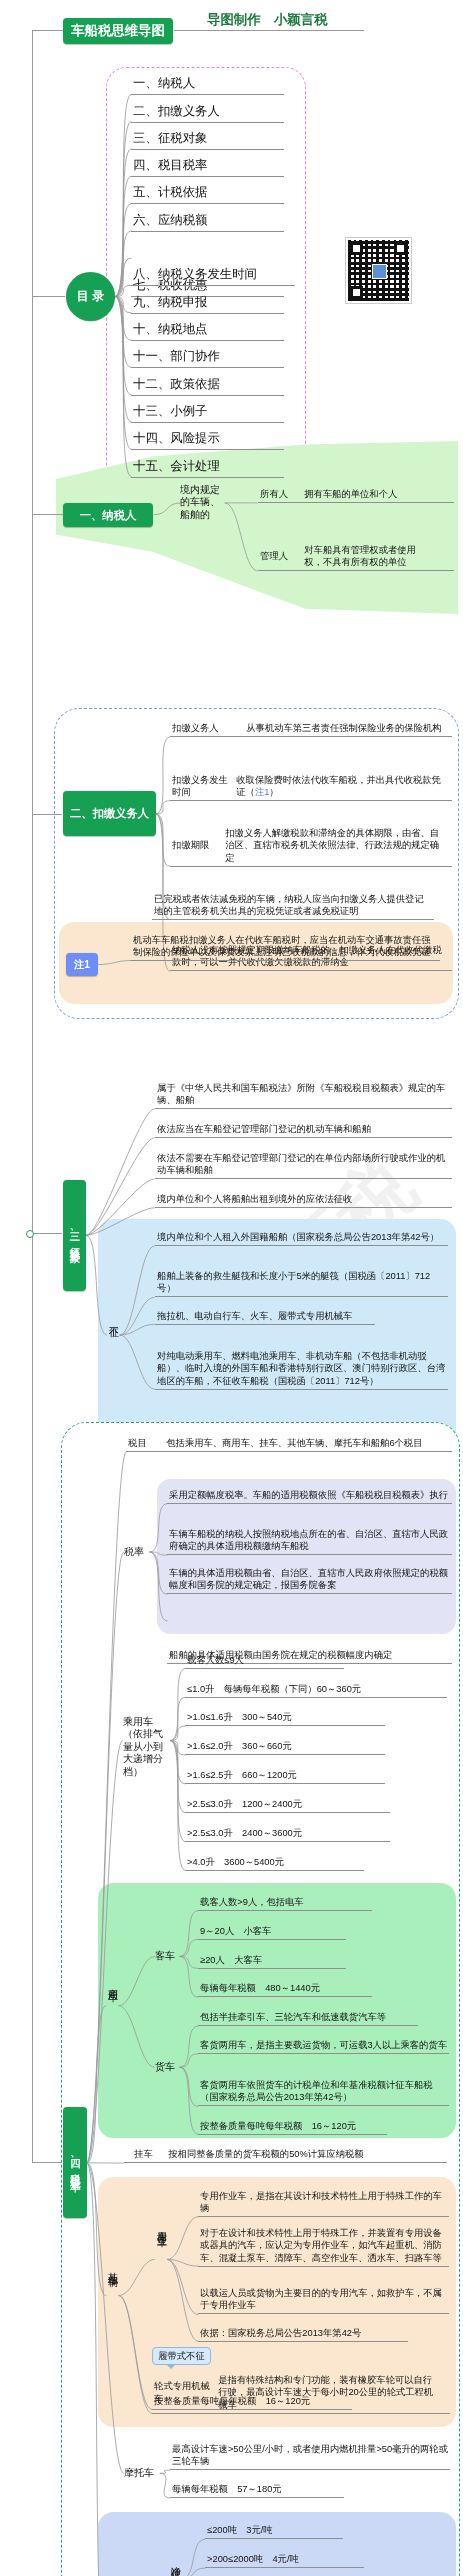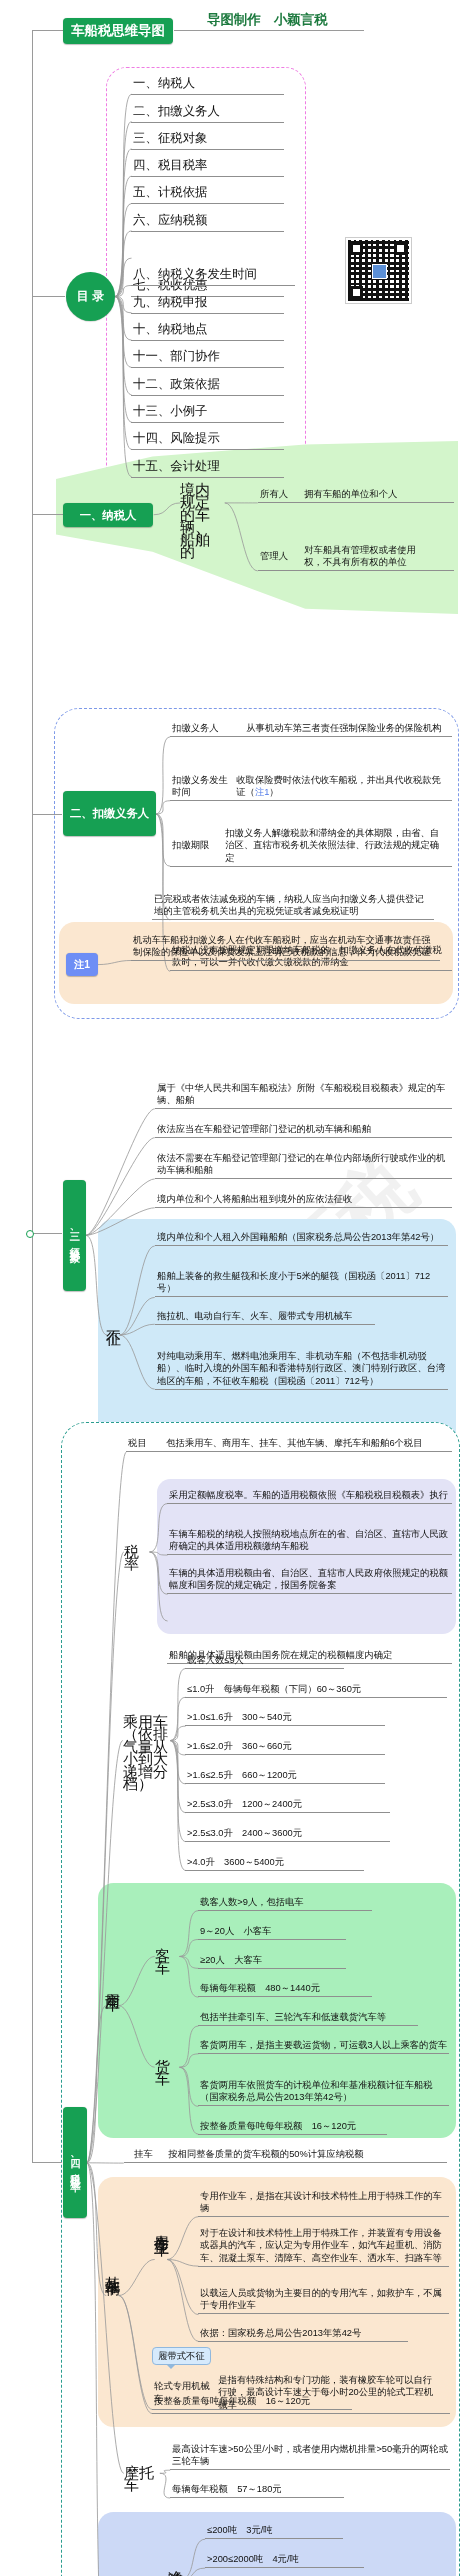--- a/index.html
+++ b/index.html
@@ -5,21 +5,21 @@
   html,body{margin:0;padding:0;background:#ffffff;}
   body{width:464px;height:2970px;position:relative;font-family:"Liberation Sans","DejaVu Sans",sans-serif;color:#111;overflow:hidden;}
   .cloud{position:absolute;border-radius:20.6px;z-index:1;}
   #connectors{position:absolute;left:0;top:0;z-index:2;}
   .gnode{position:absolute;background:#16a053;color:#fff;border-radius:4.1px;display:flex;align-items:center;justify-content:center;font-weight:bold;font-size:11.3px;z-index:3;box-shadow:0 0.5px 1px rgba(0,0,0,.25);text-align:center;}
   .gnode.vert{writing-mode:vertical-rl;letter-spacing:2.1px;font-size:10.3px;}
   .leaf{position:absolute;font-size:9.3px;line-height:12.4px;border-bottom:1px solid #8f8f8f;padding:0 2.1px 1.5px 2.1px;z-index:3;}
   .leaf.flex{display:flex;align-items:center;gap:7.2px;}
   .leaf .lbl{flex:0 0 auto;}
   .leaf .txt{flex:1 1 auto;}
-  .plabel{position:absolute;font-size:15px;line-height:12.4px;z-index:3;}
+  .plabel{position:absolute;font-size:10px;line-height:12.4px;z-index:3;}
   .plabel.vert{writing-mode:vertical-rl;letter-spacing:1.5px;}
   .hline,.vline{position:absolute;background:#9a9a9a;z-index:2;}
   .hline{height:1px;} .vline{width:1px;}
   .ref{color:#4f79e8;}
   .toc-item{position:absolute;font-size:12.4px;line-height:14.4px;border-bottom:1px solid #8f8f8f;padding:0 2.1px 3.1px 2.1px;z-index:3;}
   .watermark{position:absolute;font-size:77px;color:rgba(120,120,120,0.10);transform:rotate(-42deg);z-index:0;white-space:nowrap;font-weight:bold;}
   .callout{position:absolute;background:#d6eafc;border:1px solid #90b8dd;border-radius:4.1px;font-size:9.3px;padding:1.5px 5.2px;z-index:4;}
   .callout:after{content:"";position:absolute;left:13.4px;bottom:-5.2px;border:5.2px solid transparent;border-top-color:#90b8dd;border-bottom:0;}
   .qr{position:absolute;border:2.1px solid #fff;outline:0.5px solid #ccc;z-index:3;
       background-image:repeating-linear-gradient(0deg,#111 0 2.6px,transparent 2.6px 5.2px),repeating-linear-gradient(90deg,#111 0 2.6px,#fff 2.6px 5.7px);}

